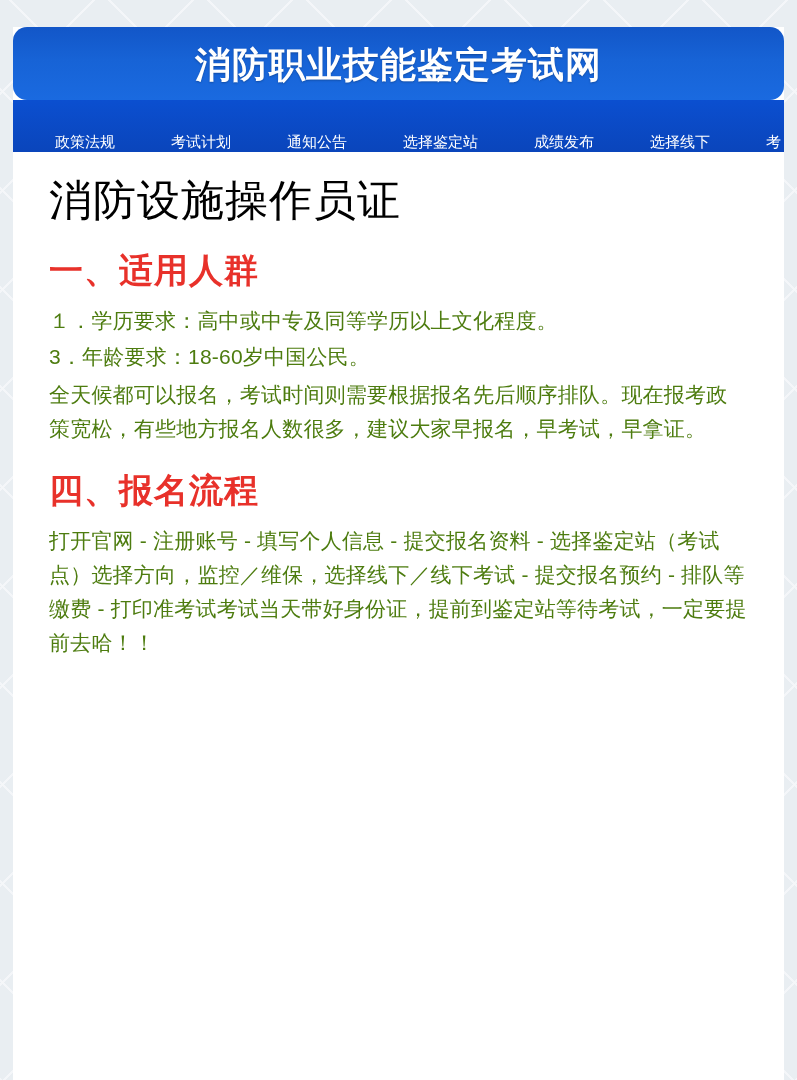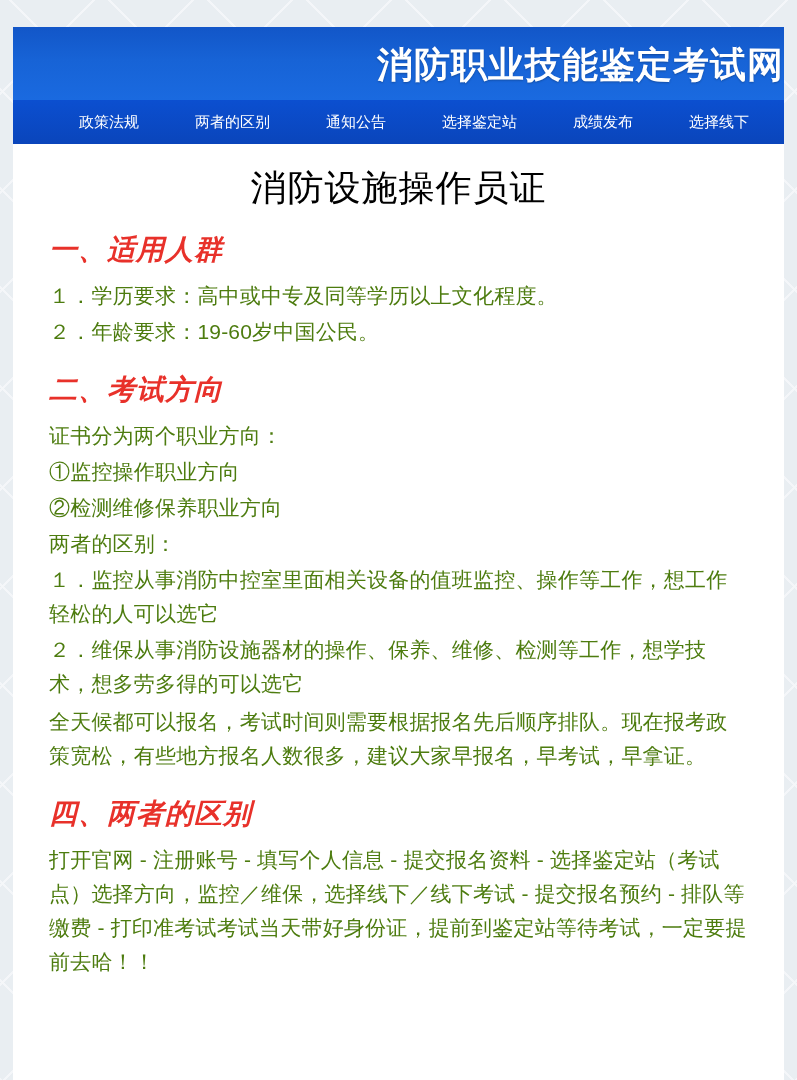--- a/index.html
+++ b/index.html
@@ -30,21 +30,22 @@
     top: 27px;
     width: 771px;
     height: 1053px;
     background: #ffffff;
     overflow: hidden;
   }
   
   .site-header {
     background: linear-gradient(180deg, #1256c8 0%, #1763d6 45%, #1a6ae0 100%);
     padding: 16px 0 14px 0;
-    text-align: right;
+    text-align: center;
+    border-radius: 14px;
   }
   .site-title {
     color: #ffffff;
     font-size: 36px;
     font-weight: bold;
     letter-spacing: 1px;
     line-height: 1.2;
     text-shadow: 0 1px 2px rgba(0,0,0,.25);
   }
   .site-subtitle {
@@ -54,53 +55,51 @@
     font-weight: bold;
     letter-spacing: .5px;
   }
   .site-subtitle .gap {
     display: inline-block;
     width: 38px;
   }
   
   .nav-bar {
     background: linear-gradient(180deg, #0b4fd0 0%, #0a45bb 100%);
-    height: 44px;
+    height: 52px;
     display: flex;
-    align-items: center;
-    padding-left: 38px;
+    align-items: flex-end;
+    padding-left: 14px;
     overflow: hidden;
     white-space: nowrap;
   }
   .nav-item {
     color: #ffffff;
     font-size: 15px;
     padding: 0 28px;
     cursor: pointer;
     flex: 0 0 auto;
   }
   
   .article {
     padding: 14px 36px 0 36px;
   }
   .doc-title {
-    text-align: center;
-    font-size: 36px;
+    font-size: 43px;
     color: #000000;
     font-weight: normal;
     margin: 6px 0 18px 0;
     letter-spacing: 1px;
   }
   .section-heading {
     color: #e8312a;
-    font-size: 28px;
+    font-size: 34px;
     font-weight: bold;
     margin: 22px 0 10px 0;
     letter-spacing: 1px;
-    font-style: italic;
   }
   .para {
     font-size: 21px;
     color: #4d7c0f;
     line-height: 1.62;
     margin: 2px 0;
     letter-spacing: .2px;
   }
   .sec-block { margin-bottom: 4px; }
   .first-heading { margin-top: 4px; }
@@ -111,51 +110,42 @@
 <div class="bg-pattern"></div>
 
 <div class="page">
 
   <div class="site-header">
     <div class="site-title">消防职业技能鉴定考试网</div>
   </div>
 
   <div class="nav-bar">
     <div class="nav-item">政策法规</div>
-    <div class="nav-item">两者的区别</div>
+    <div class="nav-item">考试计划</div>
     <div class="nav-item">通知公告</div>
     <div class="nav-item">选择鉴定站</div>
     <div class="nav-item">成绩发布</div>
     <div class="nav-item">选择线下</div>
     <div class="nav-item">考</div>
   </div>
 
   <div class="article">
 
     <div class="doc-title">消防设施操作员证</div>
 
     <div class="sec-block">
       <div class="section-heading first-heading">一、适用人群</div>
       <p class="para">１．学历要求：高中或中专及同等学历以上文化程度。</p>
-      <p class="para">２．年龄要求：19-60岁中国公民。</p>
+      <p class="para">3．年龄要求：18-60岁中国公民。</p>
     </div>
 
-    <div class="sec-block">
-      <div class="section-heading">二、考试方向</div>
-      <p class="para">证书分为两个职业方向：</p>
-      <p class="para">①监控操作职业方向</p>
-      <p class="para">②检测维修保养职业方向</p>
-      <p class="para">两者的区别：</p>
-      <p class="para">１．监控从事消防中控室里面相关设备的值班监控、操作等工作，想工作轻松的人可以选它</p>
-      <p class="para">２．维保从事消防设施器材的操作、保养、维修、检测等工作，想学技术，想多劳多得的可以选它</p>
-    </div>
 
     <div class="sec-block">
       <p class="para">全天候都可以报名，考试时间则需要根据报名先后顺序排队。现在报考政策宽松，有些地方报名人数很多，建议大家早报名，早考试，早拿证。</p>
     </div>
 
     <div class="sec-block">
-      <div class="section-heading">四、两者的区别</div>
+      <div class="section-heading">四、报名流程</div>
       <p class="para">打开官网 - 注册账号 - 填写个人信息 - 提交报名资料 - 选择鉴定站（考试点）选择方向，监控／维保，选择线下／线下考试 - 提交报名预约 - 排队等缴费 - 打印准考试考试当天带好身份证，提前到鉴定站等待考试，一定要提前去哈！！</p>
     </div>
 
   </div>
 </div>
 
 </body></html>

